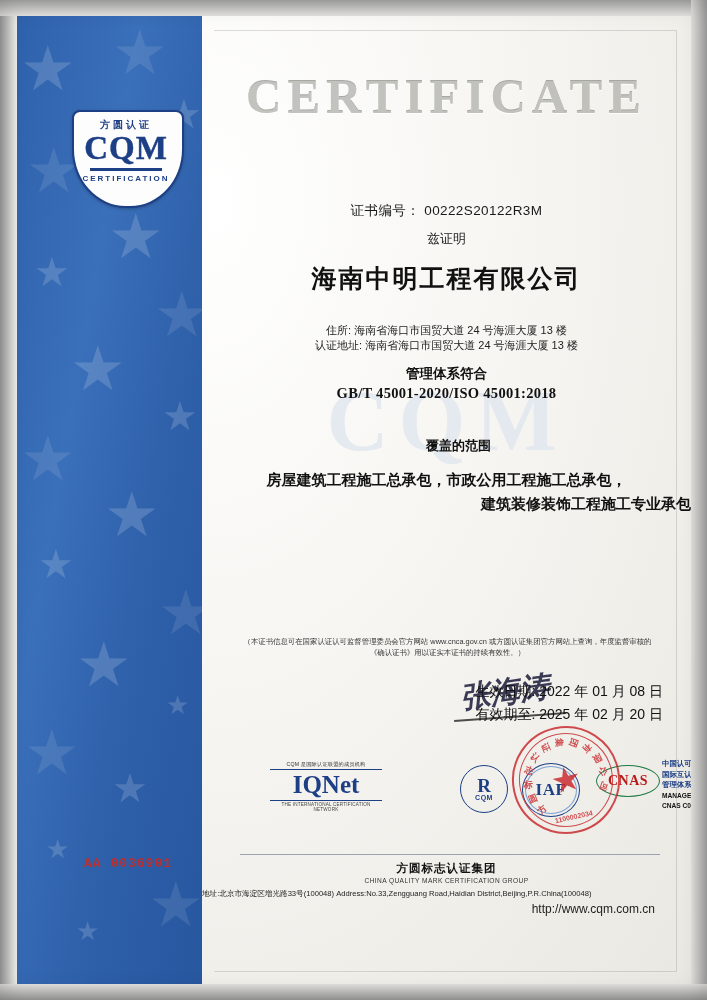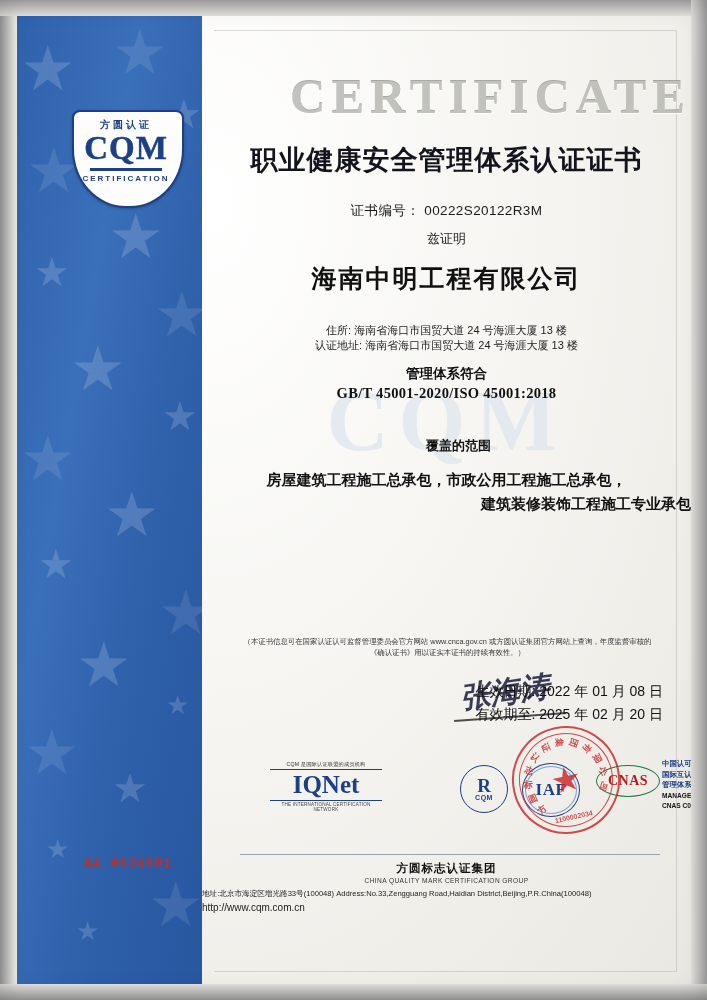--- a/index.html
+++ b/index.html
@@ -40,21 +40,21 @@
   
   #frameline{
     position:absolute;left:214px;top:30px;width:462px;height:940px;
     border:1px solid rgba(120,120,120,.25);
     border-left:none;
     pointer-events:none;
   }
 
   
   #wm-title{
-    position:absolute;left:0;top:52px;width:489px;text-align:right;
+    position:absolute;left:0;top:52px;width:489px;text-align:center;
     font-family:"Liberation Serif",serif;
     font-weight:bold;
     font-size:49px;
     letter-spacing:6px;
     color:#b9b9b4;
     text-shadow:0 1px 0 #ffffff, 0 -1px 0 #9a9a95;
     opacity:.85;
     white-space:nowrap;
   }
   
@@ -160,21 +160,21 @@
     white-space:nowrap;
   }
   #seal .num{position:absolute;left:0;bottom:11px;width:104px;text-align:center;font-size:7px;color:#c8262b;font-weight:bold;}
 
   
   #divider{position:absolute;left:38px;top:838px;width:420px;height:1px;background:#9aa4b0;}
   #org{position:absolute;left:0;top:845px;width:489px;text-align:center;}
   #org .cn{font-size:11.5px;font-weight:bold;color:#111;letter-spacing:1px;}
   #org .en{font-size:6.6px;color:#333;letter-spacing:.4px;margin-top:1px;}
   #addrline{position:absolute;left:0;top:873px;width:489px;text-align:left;font-size:7.6px;color:#222;}
-  #weburl{position:absolute;left:0;top:886px;width:453px;text-align:left;font-size:10px;color:#222;}
+  #weburl{position:absolute;left:0;top:886px;width:453px;text-align:right;font-size:12px;color:#222;}
 
   
   #serial{
     position:absolute;left:84px;top:856px;font-family:"Liberation Mono",monospace;
     font-size:13px;color:#b9302f;letter-spacing:1px;font-weight:bold;
   }
 
   
   #badge{
     position:absolute;left:64px;top:106px;width:124px;height:102px;
@@ -250,21 +250,20 @@
     <div class="bar"></div>
     <div class="cert">CERTIFICATION</div>
   </div>
 
   <div id="frameline"></div>
   <div id="content">
 
     <div id="wm-title">CERTIFICATE</div>
     <div id="wm-cqm">CQM</div>
 
-    <div class="ctext" id="main-title">职业健康安全管理体系认证证书</div>
     <div class="ctext" id="cert-no">证书编号： 00222S20122R3M</div>
     <div class="ctext" id="hereby">兹证明</div>
     <div class="ctext" id="company">海南中明工程有限公司</div>
     <div class="ctext" id="addr1">住所: 海南省海口市国贸大道 24 号海涯大厦 13 楼</div>
     <div class="ctext" id="addr2">认证地址: 海南省海口市国贸大道 24 号海涯大厦 13 楼</div>
     <div class="ctext" id="conform">管理体系符合</div>
     <div class="ctext" id="standard">GB/T 45001-2020/ISO 45001:2018</div>
     <div class="ctext" id="scope-label">覆盖的范围</div>
     <div class="ctext" id="scope-1">房屋建筑工程施工总承包，市政公用工程施工总承包，</div>
     <div class="ctext" id="scope-2">建筑装修装饰工程施工专业承包</div>

